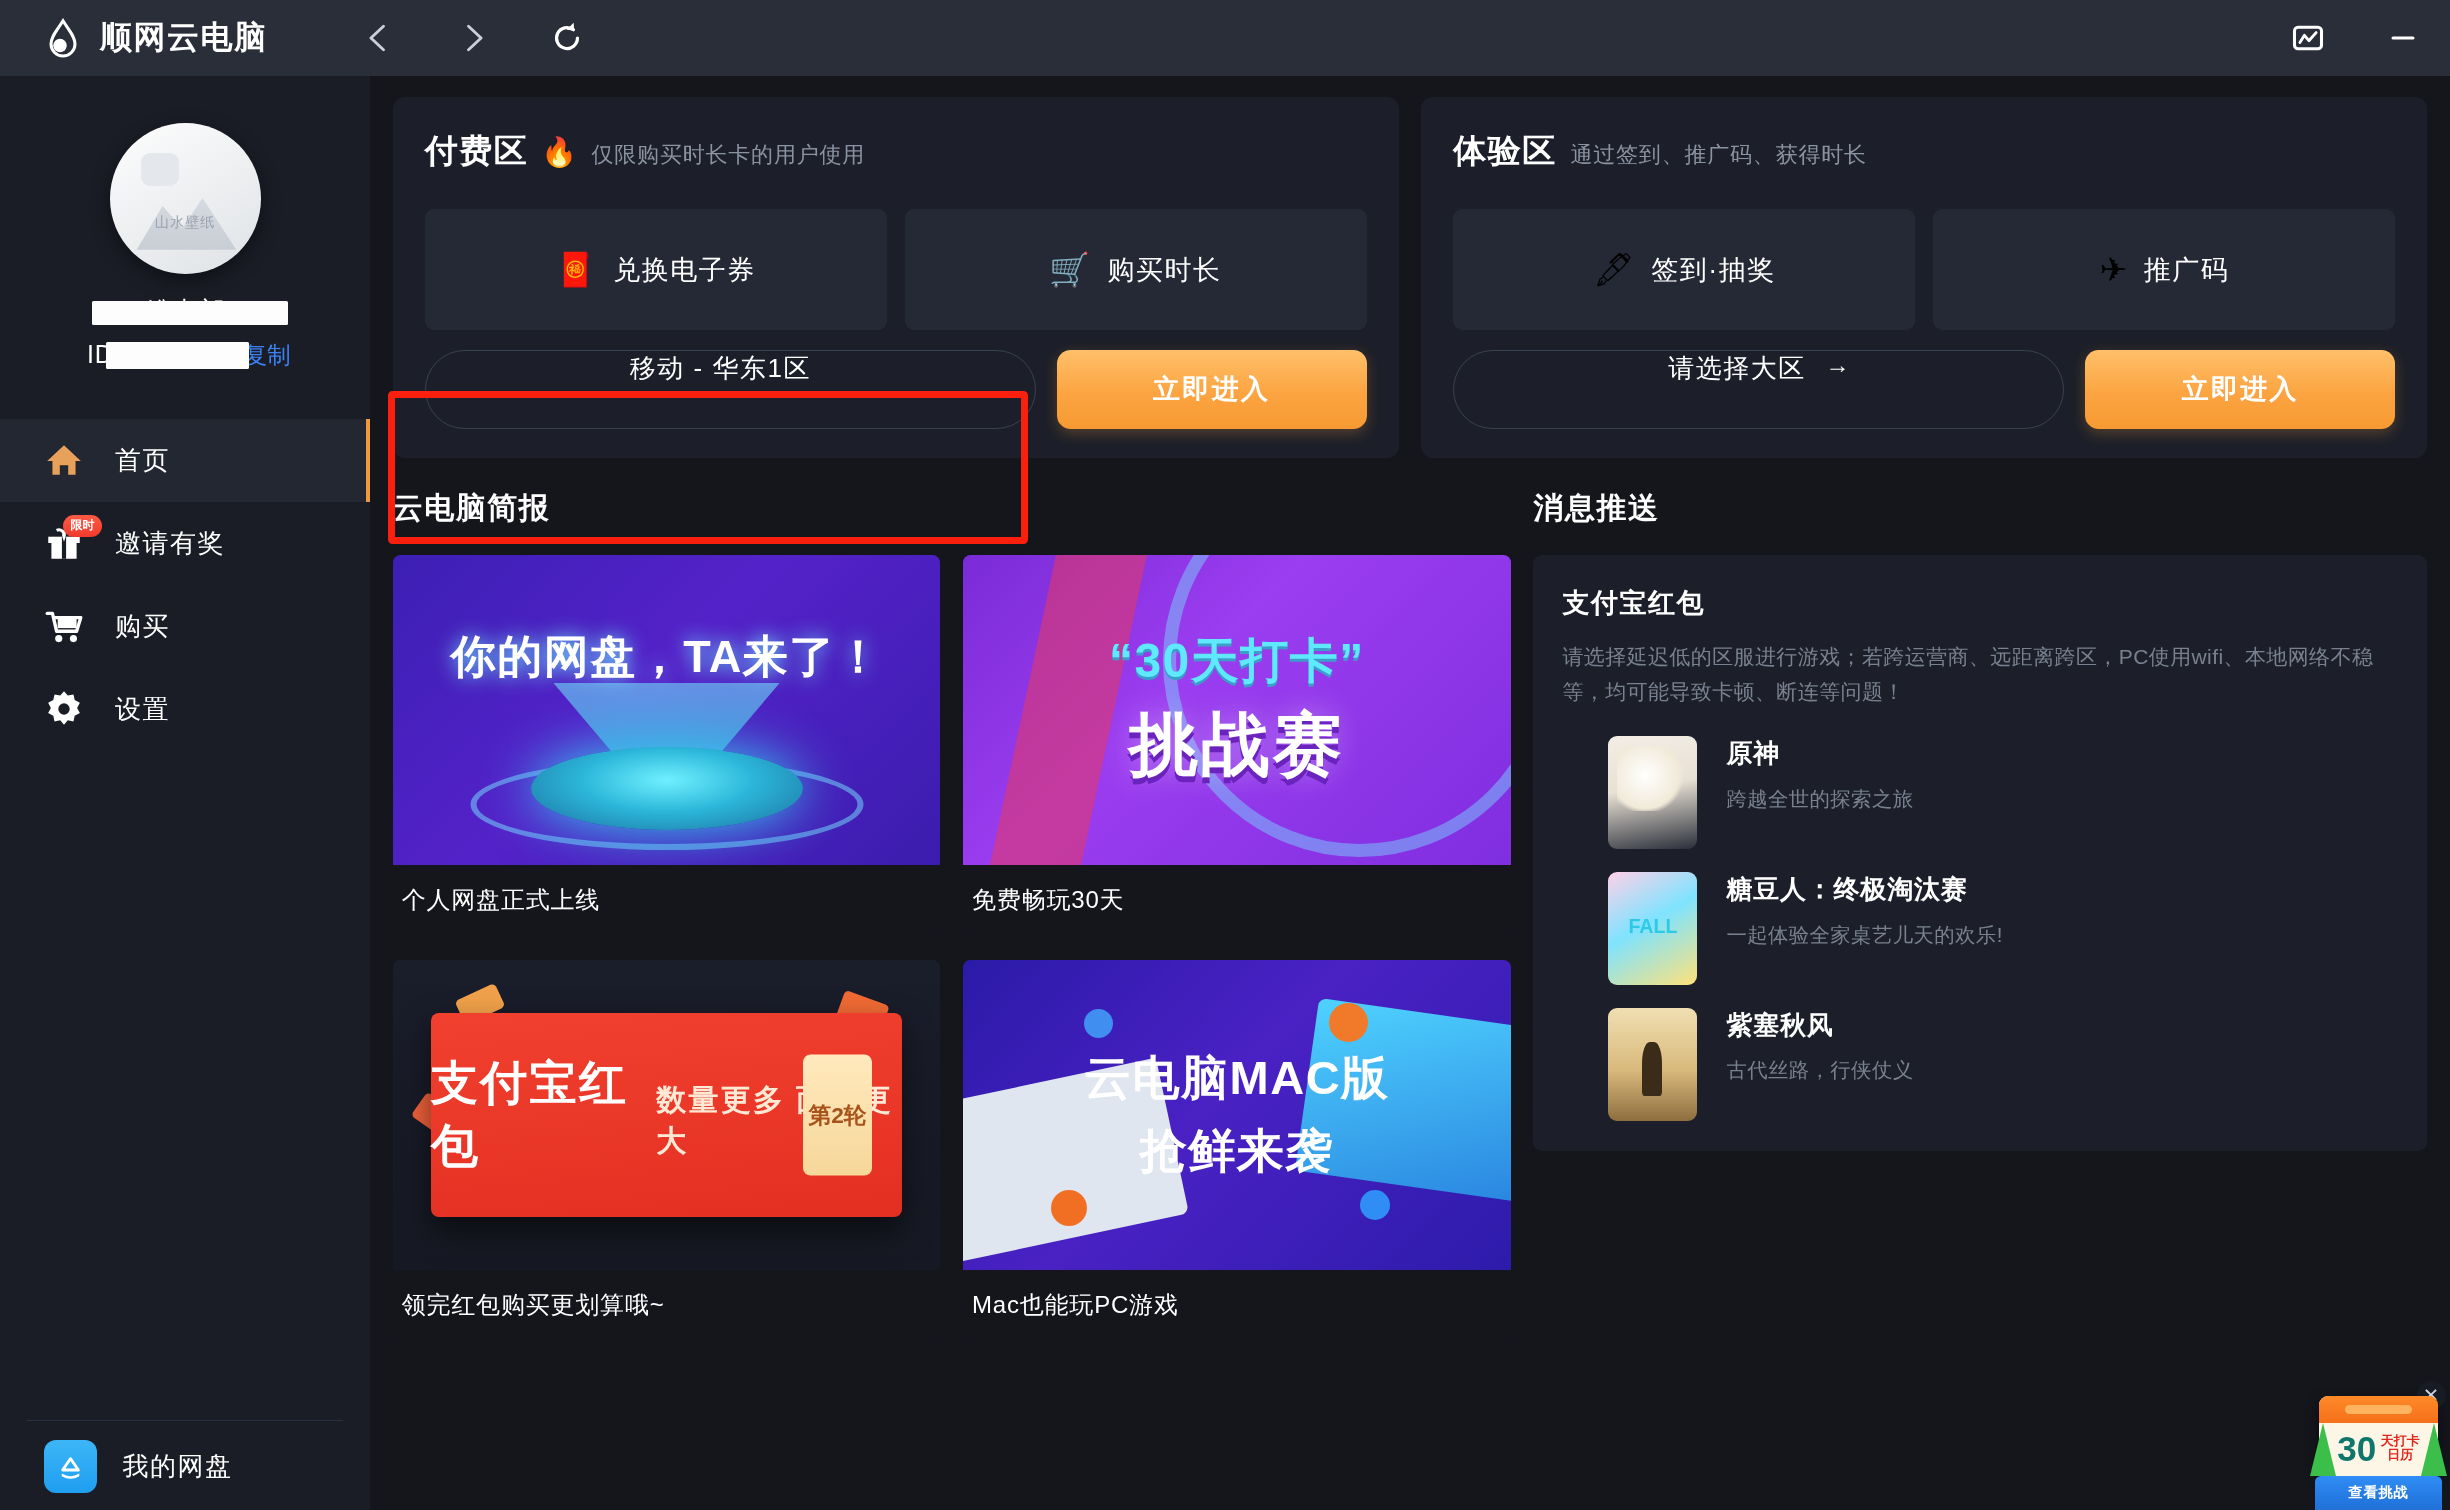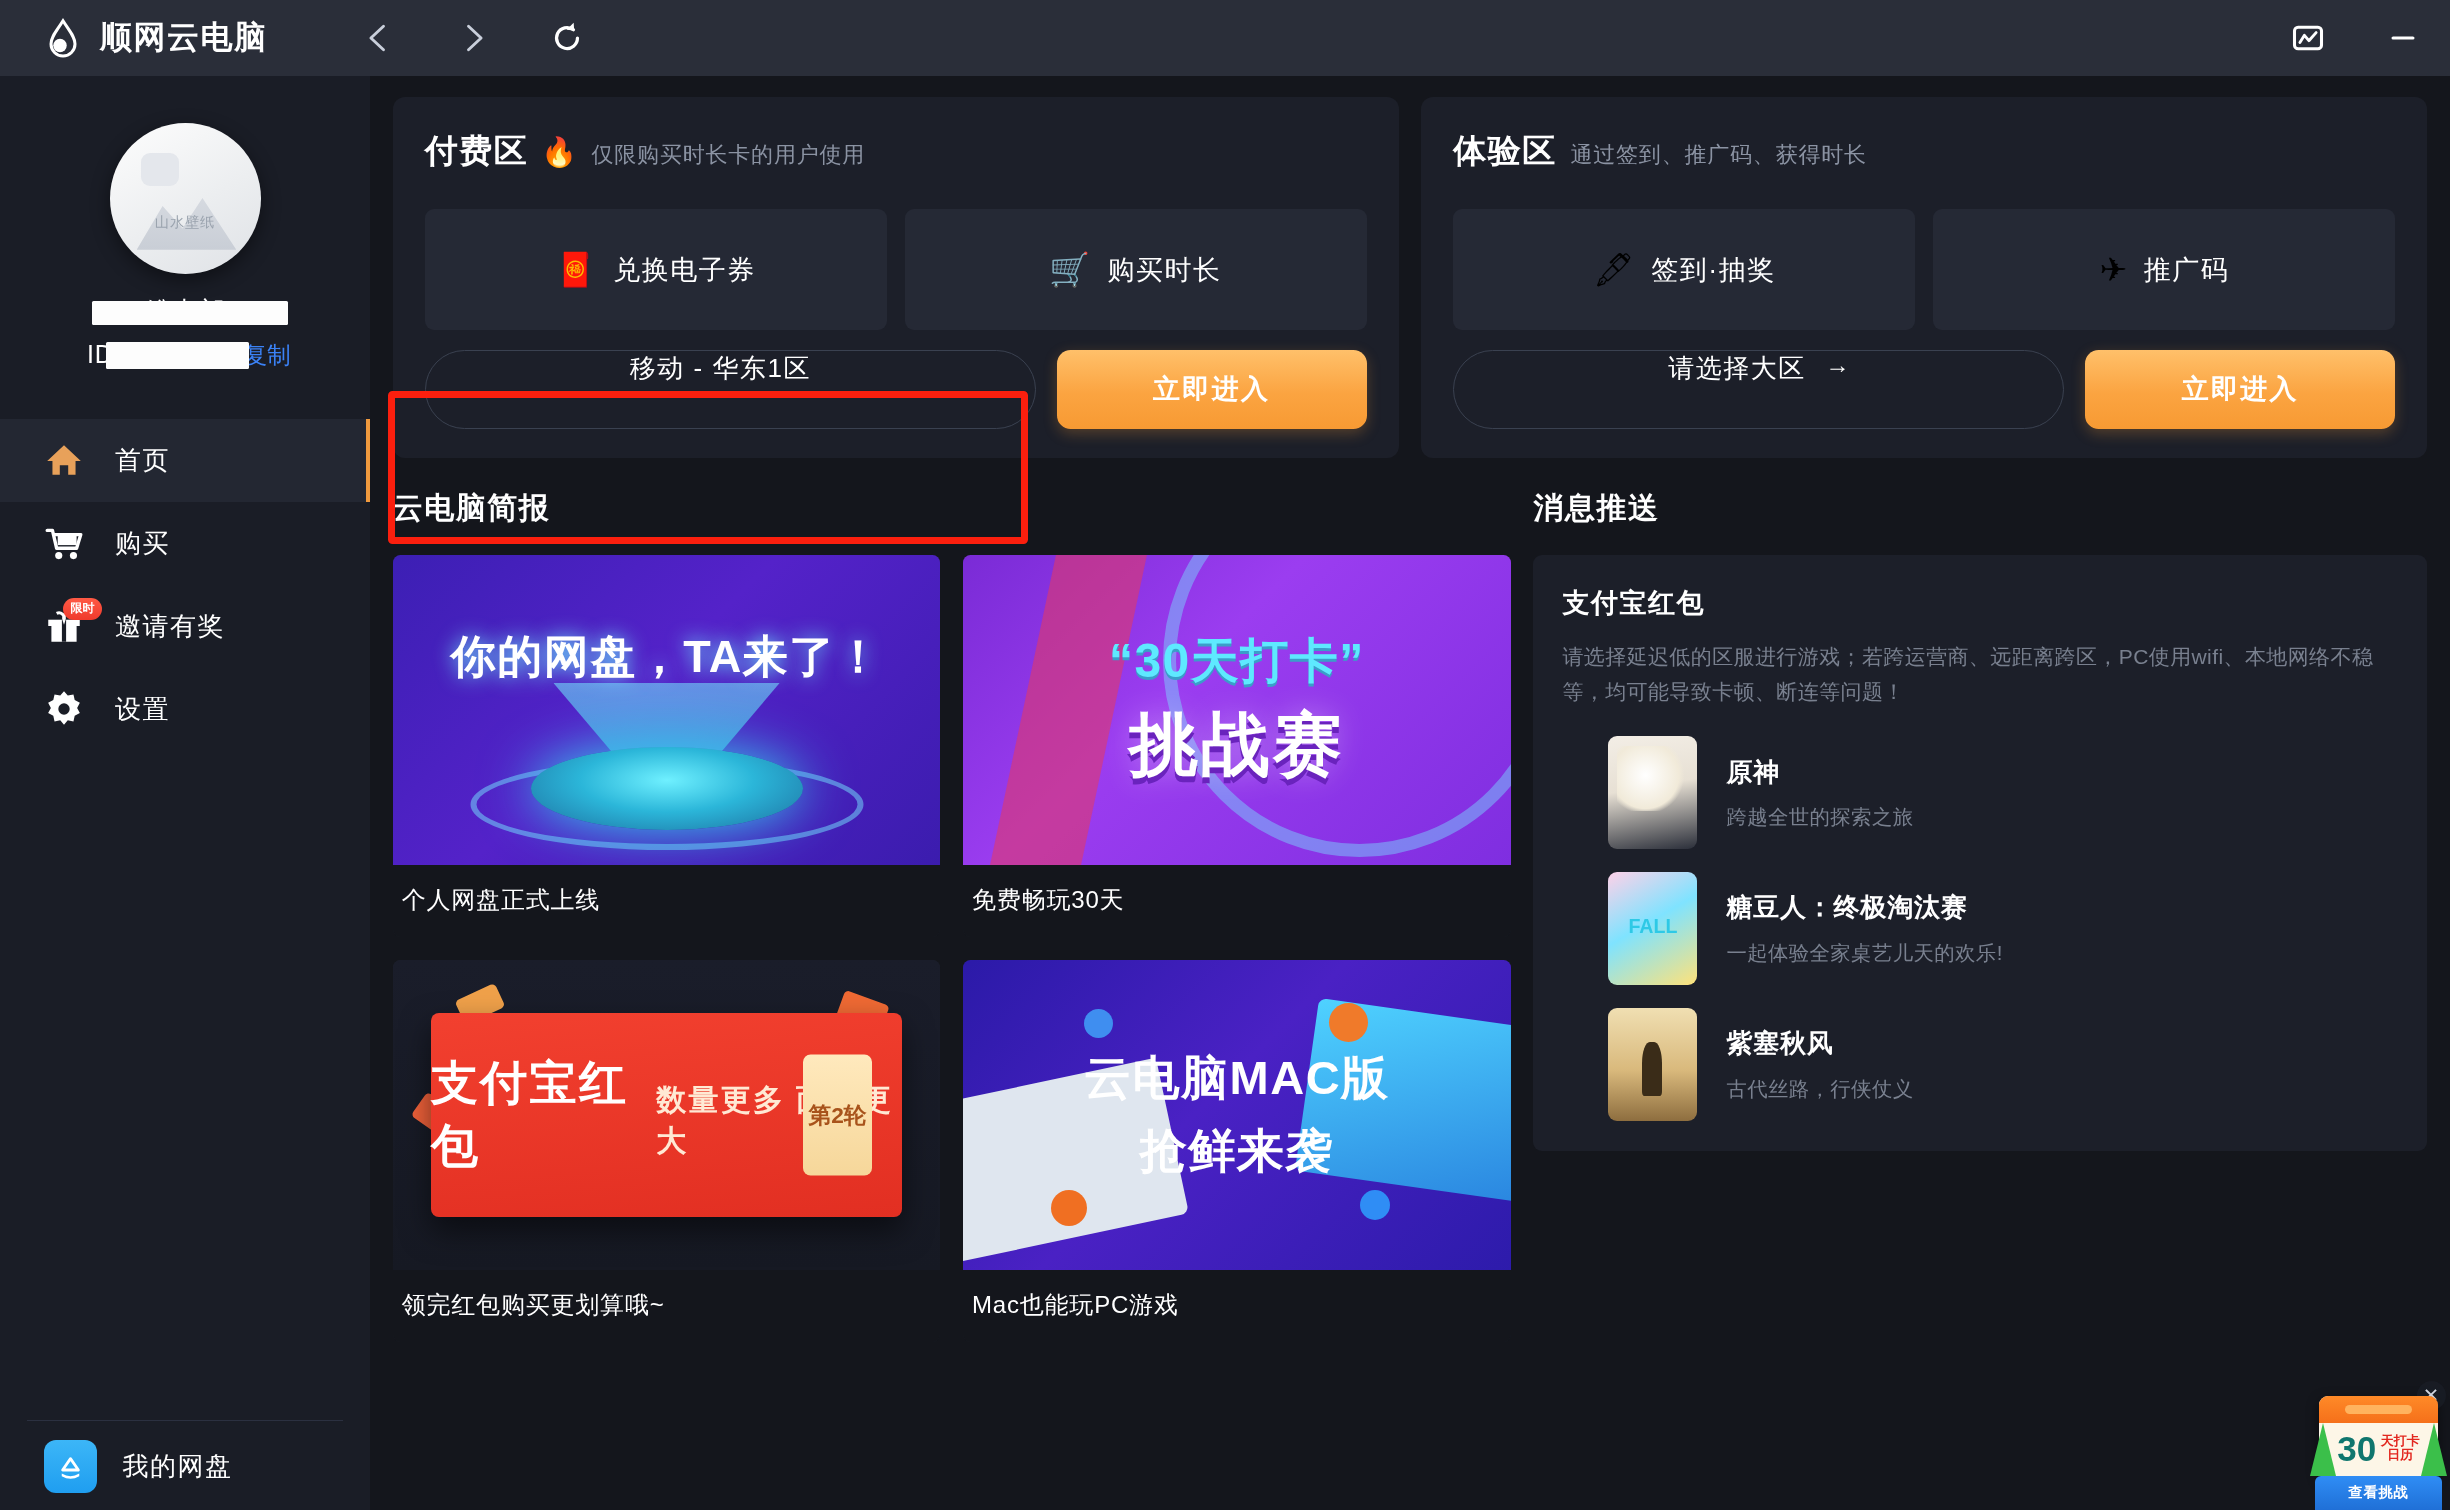--- a/index.html
+++ b/index.html
@@ -171,21 +171,21 @@
   .t4 .l2 { color:#fff; font-size:47px; font-weight:900; letter-spacing:1.5px; margin-top:10.6px; }
   .t4-lap { position:absolute; left:-30px; bottom:30px; width:242px; height:159px; background:#dfe6ef; border-radius:7.6px; transform: rotate(-12deg); }
   .t4-lap2 { position:absolute; right:-22.7px; top:53px; width:227px; height:174px; background:linear-gradient(160deg,#4fd2ff,#2a86e0); border-radius:7.6px; transform: rotate(8deg); }
   .t4-dot { position:absolute; border-radius:50%; }
 
   
   .push-card { background:#1c1f29; border-radius:9px; padding:30px 29px; }
   .push-title { color:#fff; font-size:27px; font-weight:700; letter-spacing:1.5px; }
   .push-body { color:#79808f; font-size:21px; line-height:1.65; margin-top:19.6px; letter-spacing:0.4px; }
   .game-list { margin-top:27px; display:flex; flex-direction:column; gap:22.7px; }
-  .game-row { display:flex; gap:29px; align-items:center; cursor:pointer;padding-left:46px; }
+  .game-row { display:flex; gap:29px; cursor:pointer;padding-left:46px; }
   .game-thumb { width:89px; height:113px; border-radius:9px; overflow:hidden; flex:0 0 89px; position:relative; }
   .g1 { background: linear-gradient(170deg,#f3eee6 0%,#e7e0d4 45%,#2b2f3a 100%); }
   .g1::after { content:""; position:absolute; left:10%; top:8%; width:80%; height:58%; background: radial-gradient(circle at 40% 45%, #fff 0%, #f1ead9 60%, transparent 70%); }
   .g2 { background: linear-gradient(150deg,#ffd1e8 0%,#7fe3ff 45%,#ffe27a 100%); }
   .g2::after { content:"FALL"; position:absolute; left:0; right:0; top:38%; text-align:center; color:#2ec9e6; font-size:19.6px; font-weight:900; }
   .g3 { background: linear-gradient(180deg,#f0dfb2 0%,#d9b97c 55%,#8e6e3f 100%); }
   .g3::after { content:""; position:absolute; left:38%; top:30%; width:22%; height:48%; background:#3a2c18; border-radius:40% 40% 10% 10%; }
   .game-meta { min-width:0; }
   .game-name { color:#ffffff; font-size:26px; font-weight:600; letter-spacing:0.8px; }
   .game-desc { color:#79808f; font-size:20.4px; margin-top:13.6px; letter-spacing:0.4px; }
@@ -283,39 +283,39 @@
           <span class="nav-ico">
             <svg viewBox="0 0 40 40" width="42" height="42">
                 <path d="M20 6 L36 21 L31 21 L31 34 L24 34 L24 25 L16 25 L16 34 L9 34 L9 21 L4 21 Z" fill="#e8a15a"></path>
               </svg>
           </span>
           <span class="nav-label">首页</span>
         </div>
         <div class="nav-item">
           <span class="nav-ico">
             <svg viewBox="0 0 40 40" width="42" height="42">
-              <path d="M4 8 L9 8 L13 25 L32 25 L36 12 L11 12" fill="none" stroke="#ffffff" stroke-width="3.2" stroke-linecap="round" stroke-linejoin="round"></path>
-              <rect x="14" y="13" width="18" height="9" fill="#ffffff"></rect>
-              <circle cx="15" cy="32" r="3.4" fill="#ffffff"></circle>
-                <circle cx="29" cy="32" r="3.4" fill="#ffffff"></circle>
-            </svg>
-          </span>
-          <span class="nav-label">购买</span>
-        </div>
-        <div class="nav-item">
-          <span class="nav-ico">
-            <svg viewBox="0 0 40 40" width="42" height="42">
               <rect x="5" y="14" width="30" height="6" fill="#ffffff"></rect>
               <rect x="8" y="20" width="24" height="15" fill="#ffffff"></rect>
               <rect x="18" y="10" width="4" height="25" fill="#1a1d26"></rect>
               <path d="M13 8 a5 5 0 0 1 7 6 a5 5 0 0 1 7 -6" fill="none" stroke="#ffffff" stroke-width="3"></path>
             </svg>
             <span class="nav-badge">限时</span>
           </span>
           <span class="nav-label">邀请有奖</span>
+        </div>
+        <div class="nav-item">
+          <span class="nav-ico">
+            <svg viewBox="0 0 40 40" width="42" height="42">
+              <path d="M4 8 L9 8 L13 25 L32 25 L36 12 L11 12" fill="none" stroke="#ffffff" stroke-width="3.2" stroke-linecap="round" stroke-linejoin="round"></path>
+              <rect x="14" y="13" width="18" height="9" fill="#ffffff"></rect>
+              <circle cx="15" cy="32" r="3.4" fill="#ffffff"></circle>
+                <circle cx="29" cy="32" r="3.4" fill="#ffffff"></circle>
+            </svg>
+          </span>
+          <span class="nav-label">购买</span>
         </div>
         <div class="nav-item">
           <span class="nav-ico">
             <svg viewBox="0 0 40 40" width="42" height="42">
               <path d="M20 3 l3.6 4.2 5.4 -1.1 1.2 5.4 4.9 2.6 -2.6 4.9 2.6 4.9 -4.9 2.6 -1.2 5.4 -5.4 -1.1 -3.6 4.2 -3.6 -4.2 -5.4 1.1 -1.2 -5.4 -4.9 -2.6 2.6 -4.9 -2.6 -4.9 4.9 -2.6 1.2 -5.4 5.4 1.1 Z" fill="#ffffff"></path>
               <circle cx="20" cy="20" r="5.4" fill="#1a1d26"></circle>
             </svg>
           </span>
           <span class="nav-label">设置</span>
         </div>

